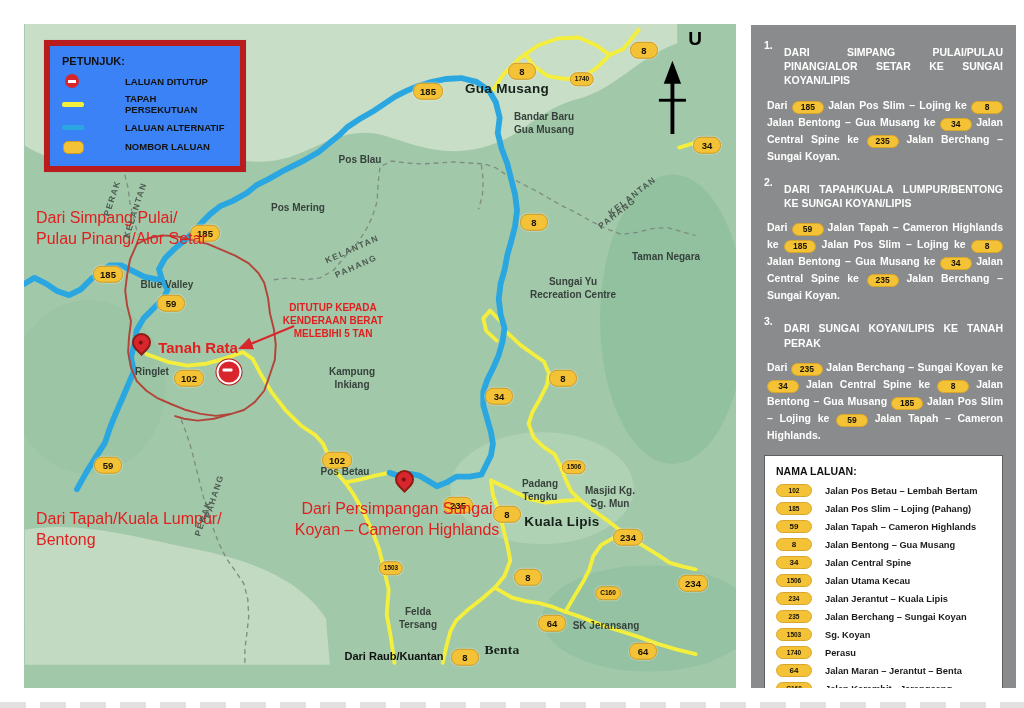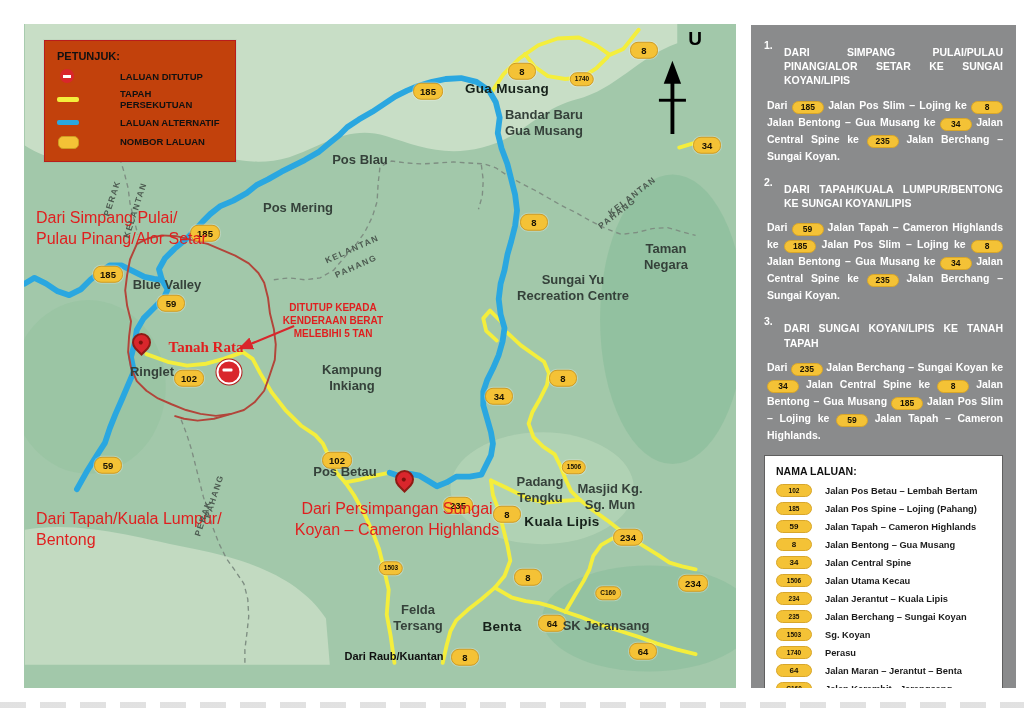--- a/index.html
+++ b/index.html
@@ -4,21 +4,21 @@
 <style>
   html,body{margin:0;padding:0;}
   body{
     width:1024px;height:708px;position:relative;background:#ffffff;
     font-family:"Liberation Sans",sans-serif;overflow:hidden;
   }
   
   #map{position:absolute;left:24px;top:24px;width:712px;height:664px;background:#a2c8aa;overflow:hidden;}
   #map svg{position:absolute;left:0;top:0;}
   .maplbl{position:absolute;transform:translate(-50%,-50%);white-space:pre-line;text-align:center;pointer-events:none;}
-  .place{font-weight:bold;font-size:13px;color:#35413a;line-height:1.25;}
+  .place{font-weight:bold;font-size:10px;color:#35413a;line-height:1.25;}
   .town{font-weight:bold;font-size:13.5px;color:#16211a;letter-spacing:.3px;}
   .town-sm{font-weight:bold;font-size:11px;color:#101010;}
   .red{font-weight:normal;font-size:16px;color:#e01f1f;line-height:1.3;}
   .red-sm{font-weight:bold;font-size:10px;color:#e01f1f;line-height:1.3;}
   .red-lg{font-weight:bold;font-size:15px;color:#e01f1f;}
   .leftal{transform:translate(0,-50%);text-align:left;}
   .state{font-weight:bold;font-size:8.5px;color:#4c5a50;letter-spacing:1.5px;}
   .shield{
     position:absolute;transform:translate(-50%,-50%);
     background:#f4c236;border:1.5px solid #cf9b22;border-radius:8px;
@@ -26,21 +26,21 @@
     padding:2.5px 6px;min-width:14px;text-align:center;box-shadow:0 0 0 1px rgba(255,255,255,.25);
   }
   .shield.sm{font-size:6.5px;padding:2.5px 4px;}
   .pin{position:absolute;width:15px;height:15px;background:#d9262c;border:2px solid #8e1b14;
        border-radius:50% 50% 50% 0;transform:rotate(-45deg);}
   .pin::after{content:"";position:absolute;left:4.5px;top:4.5px;width:4px;height:4px;border-radius:50%;background:#7e120c;}
   .closed{position:absolute;width:21px;height:21px;background:#d9262c;border-radius:50%;
           border:2px solid #ffffff;transform:translate(-50%,-50%);box-shadow:0 0 0 1px #b21d1d;}
   .closed::after{content:"";position:absolute;left:3.5px;top:7px;width:10px;height:3px;background:#fff;border-radius:1px;}
   
-  #legend{position:absolute;left:20px;top:16px;width:168px;background:#c2410c;border:1px solid #b91c1c;
+  #legend{position:absolute;left:20px;top:16px;width:168px;background:#3b82f6;border:6px solid #b91c1c;
           padding:9px 10px 8px 12px;box-shadow:0 0 0 1px rgba(0,0,0,.03);}
   #legend .lg-title{font-weight:bold;font-size:11px;color:#111;margin-bottom:7px;}
   .leg-row{display:flex;align-items:center;gap:9px;margin:5px 0;}
   .leg-label{font-weight:bold;font-size:9.5px;color:#111;margin-left:32px;}
   .leg-icon{width:22px;height:14px;position:relative;flex:0 0 22px;}
   .icon-road-closed::before{content:"";position:absolute;left:3px;top:0;width:14px;height:14px;background:#d9262c;border-radius:50%;}
   .icon-road-closed::after{content:"";position:absolute;left:6px;top:5.5px;width:8px;height:3px;background:#fff;}
   .icon-federal-route::before{content:"";position:absolute;left:0;top:5px;width:22px;height:5px;background:#f4ee3c;border-radius:2px;}
   .icon-alternative-route::before{content:"";position:absolute;left:0;top:5px;width:22px;height:5px;background:#2aa7e0;border-radius:2px;}
   .icon-route-number::before{content:"";position:absolute;left:1px;top:1.5px;width:19px;height:11px;background:#f4c236;border:1px solid #cf9b22;border-radius:5px;}
@@ -193,26 +193,26 @@
 Recreation Centre</div>
       <div class="maplbl place" style="left: 642px; top: 233px;">Taman Negara</div>
       <div class="maplbl place" style="left: 321px; top: 448px;">Pos Betau</div>
       <div class="maplbl place" style="left: 516px; top: 466px;">Padang
 Tengku</div>
       <div class="maplbl place" style="left: 586px; top: 473px;">Masjid Kg.
 Sg. Mun</div>
       <div class="maplbl town" style="left: 538px; top: 497px;">Kuala Lipis</div>
       <div class="maplbl place" style="left: 394px; top: 594px;">Felda
 Tersang</div>
-      <div class="maplbl town" style="left: 478px; top: 602px;">Benta</div>
+      <div class="maplbl town" style="left: 478px; top: 626px; font-family: Liberation Serif, serif;">Benta</div>
       <div class="maplbl place" style="left: 582px; top: 602px;">SK Jeransang</div>
       <div class="maplbl town-sm" style="left: 370px; top: 632px;">Dari Raub/Kuantan</div>
       <div class="maplbl red leftal" style="left: 12px; top: 205px;">Dari Simpang Pulai/
 Pulau Pinang/Alor Setar</div>
-      <div class="maplbl red-lg" style="left: 182px; top: 323px; font-family: Liberation Serif, serif;">Tanah Rata</div>
+      <div class="maplbl red-lg" style="left: 174px; top: 323px;">Tanah Rata</div>
       <div class="maplbl red-sm" style="left: 309px; top: 296px;">DITUTUP KEPADA
 KENDERAAN BERAT
 MELEBIHI 5 TAN</div>
       <div class="maplbl red leftal" style="left: 12px; top: 506px;">Dari Tapah/Kuala Lumpur/
 Bentong</div>
       <div class="maplbl red" style="left: 373px; top: 496px;">Dari Persimpangan Sungai
 Koyan – Cameron Highlands</div>
       <div class="maplbl state" style="left: 88px; top: 174px; transform: translate(-50%, -50%) rotate(-72deg);">PERAK</div>
       <div class="maplbl state" style="left: 111px; top: 186px; transform: translate(-50%, -50%) rotate(-72deg);">KELANTAN</div>
       <div class="maplbl state" style="left: 328px; top: 225px; transform: translate(-50%, -50%) rotate(-24deg);">KELANTAN</div>
@@ -239,35 +239,35 @@
       <div class="section">
         <div class="sec-head">
           <span class="sec-no">2.</span>
           <span class="sec-title">DARI TAPAH/KUALA LUMPUR/BENTONG KE SUNGAI KOYAN/LIPIS</span>
         </div>
         <p class="sec-body">Dari <span class="ishield">59</span> Jalan Tapah – Cameron Highlands ke <span class="ishield">185</span> Jalan Pos Slim – Lojing ke <span class="ishield">8</span> Jalan Bentong – Gua Musang ke <span class="ishield">34</span> Jalan Central Spine ke <span class="ishield">235</span> Jalan Berchang – Sungai Koyan.</p>
       </div>
       <div class="section">
         <div class="sec-head">
           <span class="sec-no">3.</span>
-          <span class="sec-title">DARI SUNGAI KOYAN/LIPIS KE TANAH TAPAH</span>
+          <span class="sec-title">DARI SUNGAI KOYAN/LIPIS KE TANAH PERAK</span>
         </div>
         <p class="sec-body">Dari <span class="ishield">235</span> Jalan Berchang – Sungai Koyan ke <span class="ishield">34</span> Jalan Central Spine ke <span class="ishield">8</span> Jalan Bentong – Gua Musang <span class="ishield">185</span> Jalan Pos Slim – Lojing ke <span class="ishield">59</span> Jalan Tapah – Cameron Highlands.</p>
       </div>
     </div>
   <div id="nama-box">
     <div id="nama-title">NAMA LALUAN:</div>
     <div>
         <div class="nama-row">
           <span class="nama-shield" style="font-size: 6.5px;">102</span>
           <span class="nama-name">Jalan Pos Betau – Lembah Bertam</span>
         </div>
         <div class="nama-row">
           <span class="nama-shield" style="font-size: 6.5px;">185</span>
-          <span class="nama-name">Jalan Pos Spine – Lojing (Pahang)</span>
+          <span class="nama-name">Jalan Pos Slim – Lojing (Pahang)</span>
         </div>
         <div class="nama-row">
           <span class="nama-shield">59</span>
           <span class="nama-name">Jalan Tapah – Cameron Highlands</span>
         </div>
         <div class="nama-row">
           <span class="nama-shield">8</span>
           <span class="nama-name">Jalan Bentong – Gua Musang</span>
         </div>
         <div class="nama-row">

